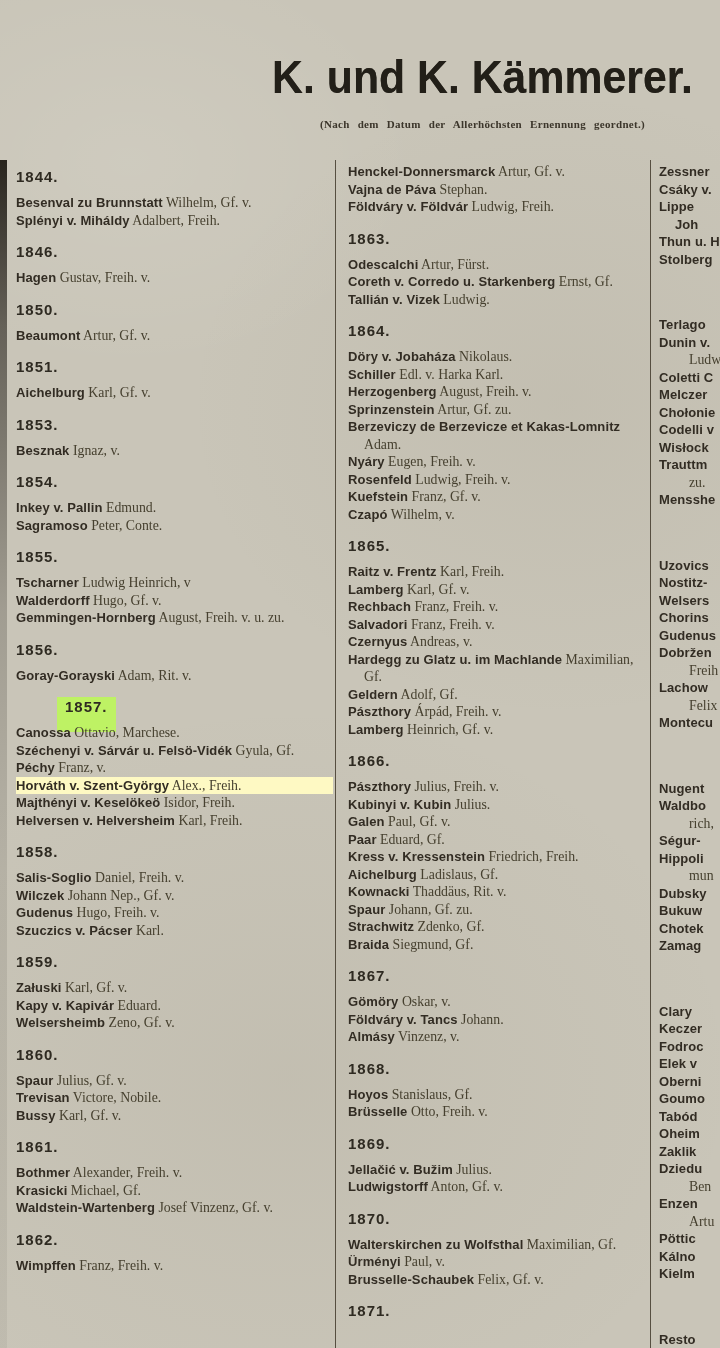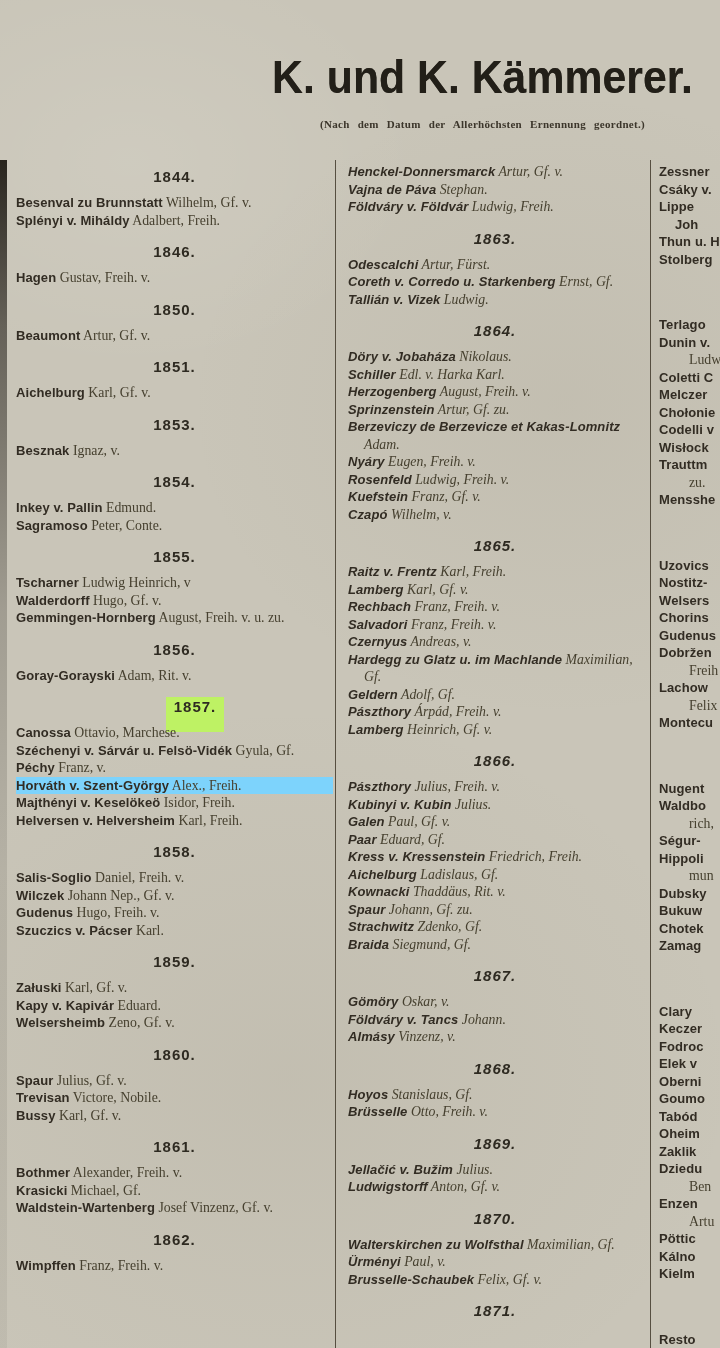--- a/index.html
+++ b/index.html
@@ -30,42 +30,42 @@
   .header .subtitle{
     margin:16px 0 0 0;font-family:"Liberation Serif", serif;font-weight:700;
     font-size:11px;color:#3c362b;letter-spacing:0.3px;word-spacing:5px;white-space:nowrap;
   }
   .columns{
     position:absolute;top:160px;left:0;right:0;bottom:0;
     display:flex;align-items:stretch;overflow:hidden;
   }
   .col{box-sizing:border-box;padding-top:3px;}
   .col1{width:336px;padding-left:16px;padding-right:2px;border-right:1.5px solid rgba(66,58,44,0.85);}
-  .col2{width:315px;padding-left:12px;padding-right:8px;border-right:1.5px solid rgba(66,58,44,0.85);font-style:italic;}
+  .col2{width:315px;padding-left:12px;padding-right:8px;border-right:1.5px solid rgba(66,58,44,0.85);}
   .col3{flex:1;padding-left:8px;overflow:hidden;}
   .year{
-    text-align:center;margin:14px 0 9px 0;line-height:17px;
+    margin:14px 0 9px 0;line-height:17px;
   }
   .col > .year:first-child{margin-top:5px;}
   .year span{
     font-family:"Liberation Sans", sans-serif;font-weight:700;font-size:15px;
     color:#2e2a21;letter-spacing:1px;
   }
   .year .hl-green{background:#bef264;padding:1px 8px 17px 8px;margin-left:41px;}
   p.entry{
     margin:0;padding-left:16px;text-indent:-16px;line-height:16.5px;
   }
   p.entry .b{
     font-family:"Liberation Sans", sans-serif;font-weight:700;font-size:13px;
     color:#322c23;letter-spacing:0.1px;
   }
   p.entry .r{
     font-family:"Liberation Serif", serif;font-size:13.8px;color:#46402f;
   }
-  p.entry.hl-blue{background:#7dd3fc;}
+  p.entry.hl-blue{background:#fef9c3;}
   p.entry.cont{padding-left:30px;text-indent:0;}
   .gap{height:48px;}
 </style>
 </head>
 <body>
 
 <div class="edge-shadow"></div>
 
 <div class="header">
   <h1>K. und K. Kämmerer.</h1>

